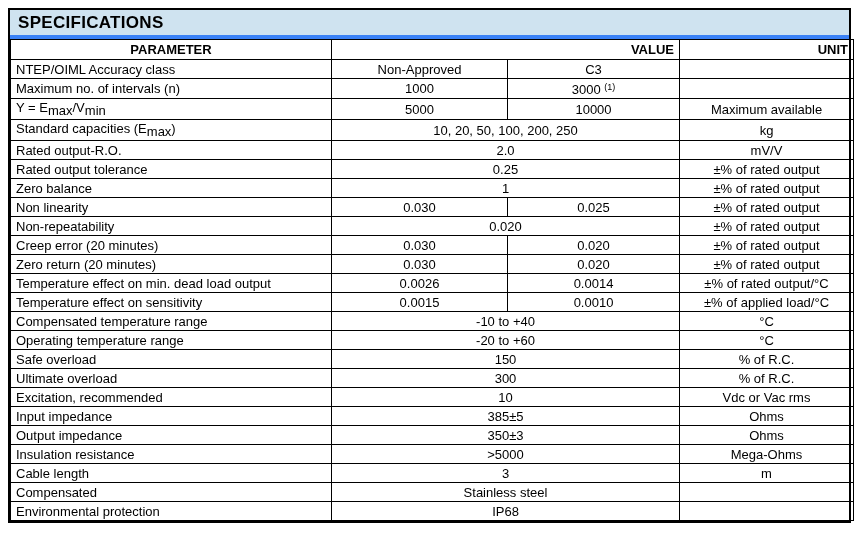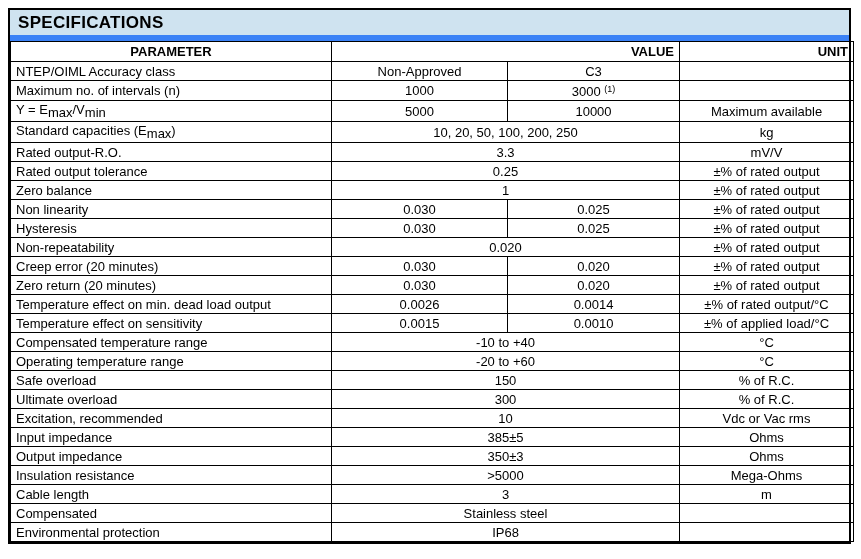--- a/index.html
+++ b/index.html
@@ -21,21 +21,21 @@
     left: 8px;
     top: 8px;
     width: 843px;
     border: 2px solid #000;
     box-sizing: border-box;
     background: #fff;
   }
   .title-bar {
     height: 25px;
     line-height: 25px;
-    border-bottom: 6px solid #3b82f6;
+    border-bottom: 4px solid #3b82f6;
     font-size: 17px;
     font-weight: bold;
     padding-left: 8px;
     letter-spacing: 0.3px;
   }
   table.spec {
     border-collapse: collapse;
     table-layout: fixed;
     width: 100%;
     font-size: 13px;
@@ -111,41 +111,35 @@
             <td class="val">10000</td>
             <td class="unit">Maximum available</td>
           </tr>
           <tr>
             <td class="param"><span>Standard capacities (E</span><span class="sub">max</span><span>)</span></td>
             <td class="val" colspan="2">10, 20, 50, 100, 200, 250</td>
             <td class="unit">kg</td>
           </tr>
           <tr>
             <td class="param">Rated output-R.O.</td>
-            <td class="val" colspan="2">3.3</td>
+            <td class="val" colspan="2">2.0</td>
             <td class="unit">mV/V</td>
           </tr>
           <tr>
             <td class="param">Rated output tolerance</td>
             <td class="val" colspan="2">0.25</td>
             <td class="unit">±% of rated output</td>
           </tr>
           <tr>
             <td class="param">Zero balance</td>
             <td class="val" colspan="2">1</td>
             <td class="unit">±% of rated output</td>
           </tr>
           <tr>
             <td class="param">Non linearity</td>
-            <td class="val">0.030</td>
-            <td class="val">0.025</td>
-            <td class="unit">±% of rated output</td>
-          </tr>
-          <tr>
-            <td class="param">Hysteresis</td>
             <td class="val">0.030</td>
             <td class="val">0.025</td>
             <td class="unit">±% of rated output</td>
           </tr>
           <tr>
             <td class="param">Non-repeatability</td>
             <td class="val" colspan="2">0.020</td>
             <td class="unit">±% of rated output</td>
           </tr>
           <tr>

